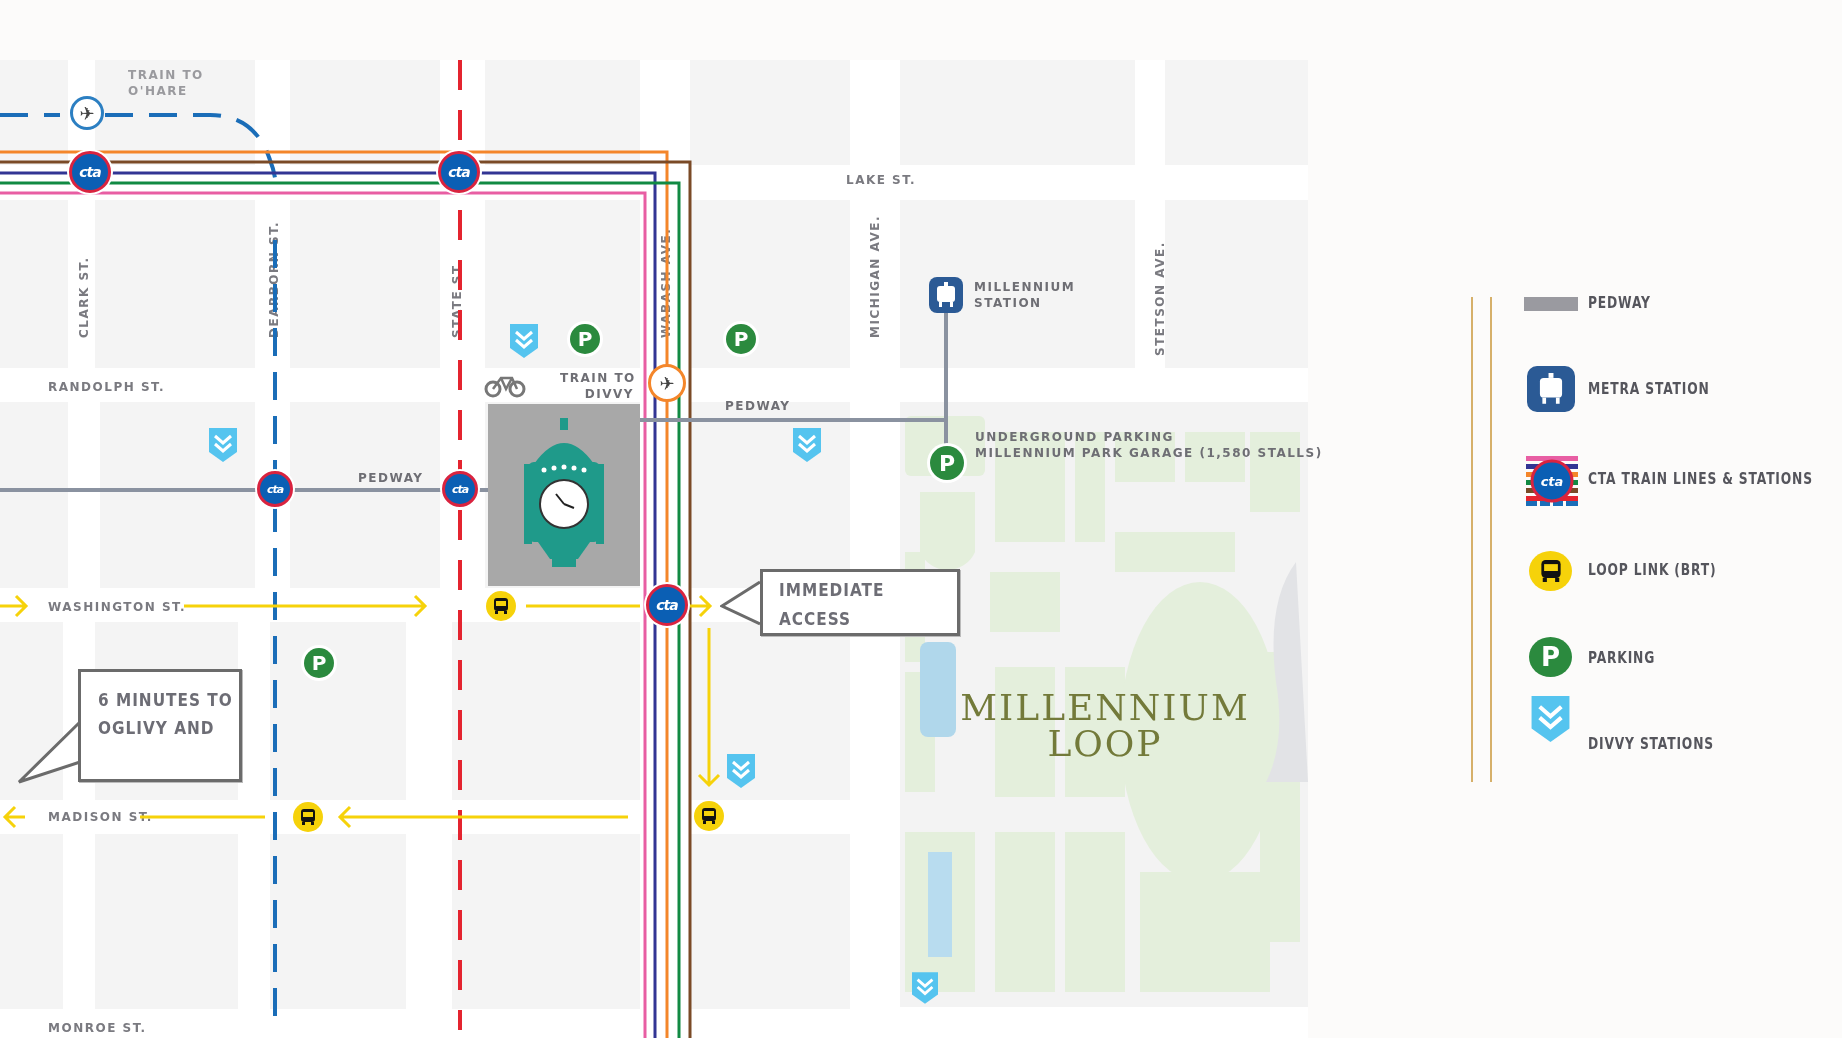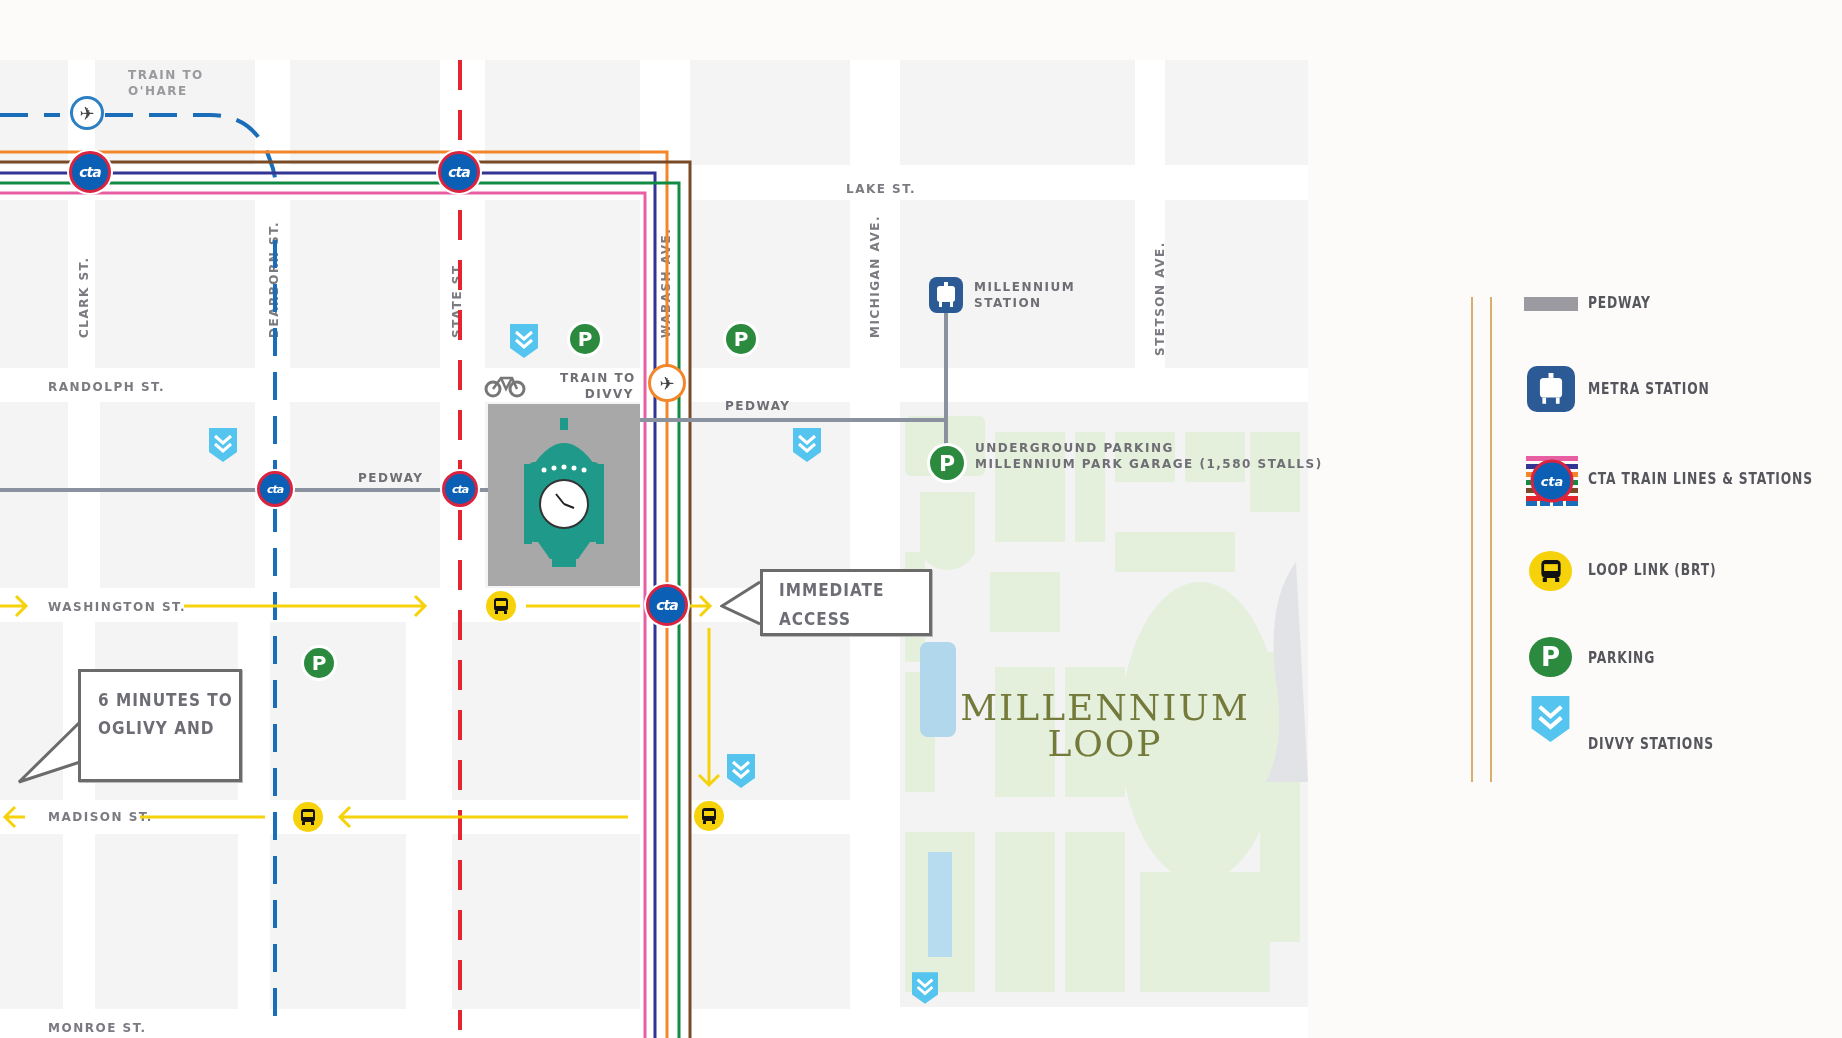--- a/index.html
+++ b/index.html
@@ -89,21 +89,21 @@
     <rect x="20" y="240" width="36" height="95" rx="8" fill="#b0d7eb"></rect>
     <rect x="28" y="450" width="24" height="105" fill="#b8dcef"></rect>
     <path d="M396 160 q-30 40 -20 120 q10 60 -10 100 l42 0 z" fill="#e2e3e6"></path>
   </svg>
 </div>
 <div class="park-title" style="left:960px;top:690px;width:290px;">
   <div>MILLENNIUM</div>
   <div>LOOP</div>
 </div>
 
-<div class="street-label" style="left:846px;top:173px;margin-top:9px;">LAKE ST.</div>
+<div class="street-label" style="left:846px;top:173px;">LAKE ST.</div>
 <div class="street-label" style="left:48px;top:380px;">RANDOLPH ST.</div>
 <div class="street-label" style="left:48px;top:600px;">WASHINGTON ST.</div>
 <div class="street-label" style="left:48px;top:810px;">MADISON ST.</div>
 <div class="street-label" style="left:48px;top:1021px;">MONROE ST.</div>
 
 <div class="street-label vlabel" style="left:77px;top:338px;">CLARK ST.</div>
 <div class="street-label vlabel" style="left:267px;top:338px;">DEARBORN ST.</div>
 <div class="street-label vlabel" style="left:450px;top:338px;">STATE ST.</div>
 <div class="street-label vlabel" style="left:659px;top:338px;">WABASH AVE.</div>
 <div class="street-label vlabel" style="left:868px;top:338px;">MICHIGAN AVE.</div>
@@ -187,21 +187,21 @@
   </svg>
 </div>
 
 <div class="small-label" style="left:358px;top:470px;color:#6e6e74;">PEDWAY</div>
 <div class="small-label" style="left:725px;top:398px;color:#6e6e74;">PEDWAY</div>
 
 <div class="park-p" style="left:570px;top:324px;">P</div>
 <div class="park-p" style="left:726px;top:324px;">P</div>
 <div class="park-p" style="left:304px;top:648px;">P</div>
 <div class="park-p" style="left:930px;top:446px;width:34px;height:34px;font-size:22px;">P</div>
-<div class="small-label" style="left:975px;top:440px;color:#6e6e74;">
+<div class="small-label" style="left:975px;top:429px;color:#6e6e74;">
   <div>UNDERGROUND PARKING</div>
   <div>MILLENNIUM PARK GARAGE (1,580 STALLS)</div>
 </div>
 
 <div class="metra" style="left:929px;top:277px;">
   <svg width="22" height="26" viewBox="0 0 22 26">
       <rect x="2" y="4" width="18" height="16" rx="3" fill="#fff"></rect>
       <rect x="4" y="20" width="3" height="5" fill="#fff"></rect>
       <rect x="15" y="20" width="3" height="5" fill="#fff"></rect>
       <rect x="9" y="0" width="4" height="4" fill="#fff"></rect>
@@ -254,21 +254,21 @@
     <path d="M6 8 L14 15 L22 8 M6 16 L14 23 L22 16" stroke="#fff" stroke-width="3" fill="none"></path>
   </svg>
 <svg class="divvy" style="left:912px;top:972px;width:26px;height:32px;" viewBox="0 0 28 34">
     <path d="M0 0 H28 V24 L14 34 L0 24 Z" fill="#55c4ef"></path>
     <path d="M6 8 L14 15 L22 8 M6 16 L14 23 L22 16" stroke="#fff" stroke-width="3" fill="none"></path>
   </svg>
 
 <svg class="abs" style="left:720px;top:580px;" width="40" height="50">
     <path d="M40 2 L2 26 L40 44" fill="#fff" stroke="#6b6b6b" stroke-width="3"></path>
   </svg>
-<div class="callout" style="left:760px;top:569px;width:172px;height:67px;padding:4px 0 0 16px;box-sizing:border-box;">
+<div class="callout" style="left:760px;top:569px;width:200px;height:67px;padding:4px 0 0 16px;box-sizing:border-box;">
   <div>IMMEDIATE ACCESS</div>
 </div>
 
 <svg class="abs" style="left:16px;top:720px;" width="70" height="65">
     <path d="M64 2 L3 62 L64 42" fill="#fff" stroke="#6b6b6b" stroke-width="3"></path>
   </svg>
 <div class="callout" style="left:78px;top:669px;width:164px;height:113px;padding:14px 0 0 17px;box-sizing:border-box;line-height:28px;">
   <div>6 MINUTES TO</div>
   <div>OGLIVY AND</div>
 </div>

